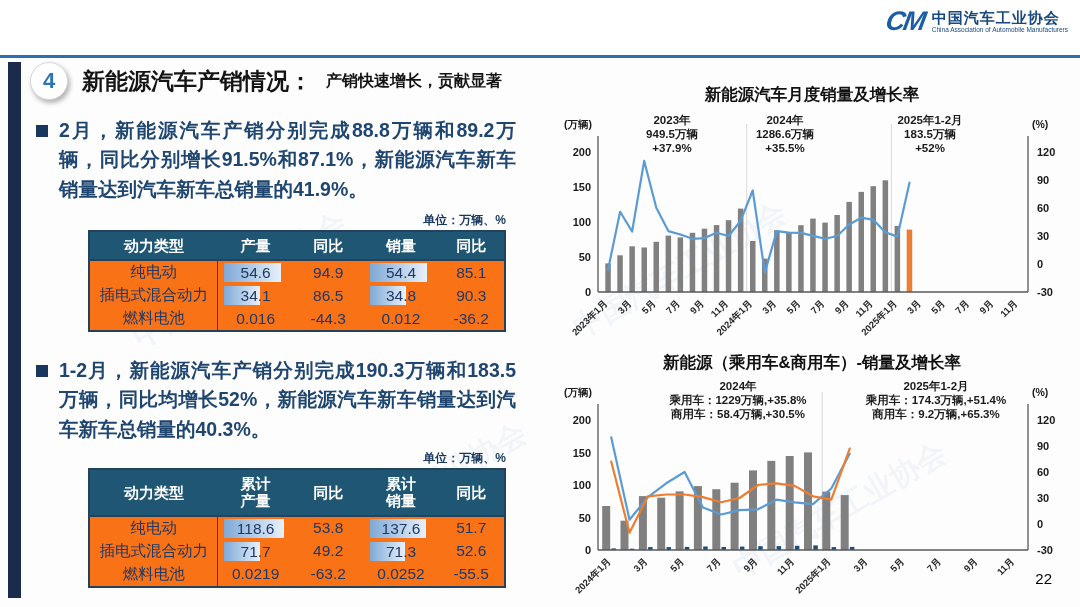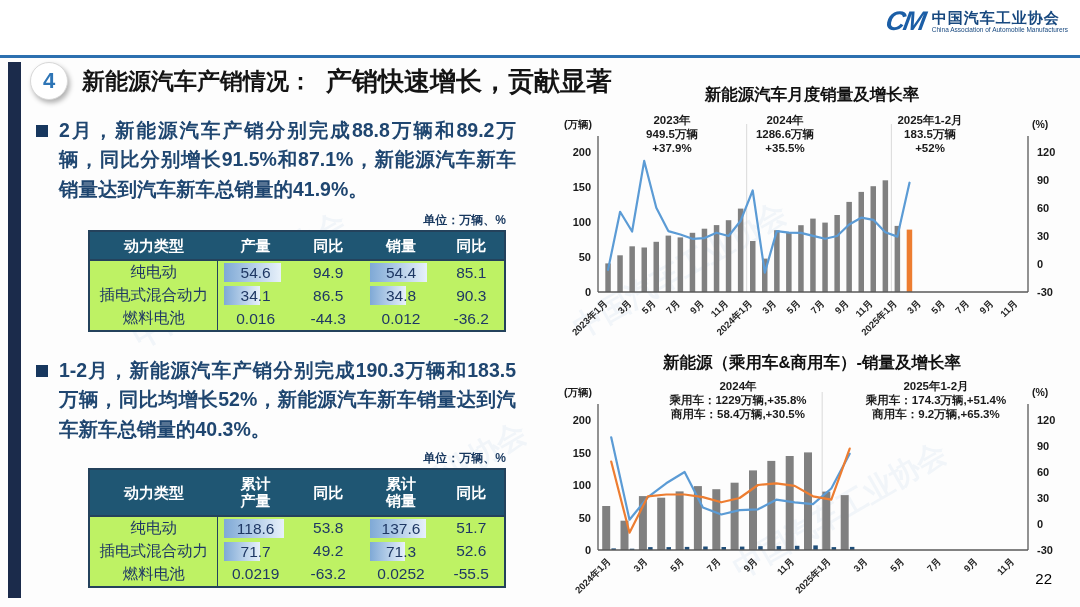--- a/index.html
+++ b/index.html
@@ -19,39 +19,39 @@
 
   
   .edge-strip{position:absolute;left:8px;top:62px;width:13px;height:536px;background:#1B2B4B;}
 
   
   .section{position:absolute;left:30px;top:62px;display:flex;align-items:center;gap:14px;}
   .badge{width:36px;height:36px;border-radius:50%;background:#fff;border:1px solid #d8d8d8;
          box-shadow:2px 3px 5px rgba(0,0,0,.3);display:flex;align-items:center;justify-content:center;
          font-size:22px;font-weight:bold;color:#2E75B6;}
   .section-title{font-size:23px;font-weight:bold;color:#141414;}
-  .section-subtitle{font-size:26px;font-weight:bold;color:#141414;}
+  .section-subtitle{font-size:16px;font-weight:bold;color:#141414;}
 
   
   .bullet{position:absolute;left:36px;width:480px;display:flex;gap:11px;font-weight:bold;}
   .bullet-square{flex:none;width:12px;height:12px;background:#17375E;margin-top:9px;}
   .bullet p{margin:0;font-size:19.5px;line-height:1.5;color:#1F4670;text-align:justify;}
   .bullet-1{top:116px;}
   .bullet-2{top:356px;}
 
   
   .unit-label{position:absolute;left:88px;width:418px;text-align:right;font-size:12px;font-weight:bold;color:#17375E;}
   .unit-1{top:212px;}
   .unit-2{top:450px;}
 
   
   .tablebox{position:absolute;left:88px;width:418px;}
   .table-1{top:230px;}
   .table-2{top:468px;}
-  table.datatable{width:100%;border-collapse:collapse;border:2px solid #24425C;background:#bef264;}
+  table.datatable{width:100%;border-collapse:collapse;border:2px solid #24425C;background:#f97316;}
   table.datatable th{background:#1F5673;color:#fff;font-size:15px;font-weight:bold;padding:5px 2px;line-height:1.15;}
   table.datatable td{font-size:15.5px;color:#1F3864;text-align:center;padding:1px 2px;white-space:nowrap;}
   table.datatable thead th{border-bottom:2px solid #24425C;}
   table.datatable td:first-child{border-right:1.5px solid #24425C;}
   .dbwrap{position:relative;height:21px;line-height:21px;margin:0 4px;}
   .dbar{position:absolute;left:0;top:1px;bottom:1px;background:linear-gradient(to right,#7FA9D6,#E8F1FA);}
   .dbwrap span{position:relative;z-index:1;}
 
   
   .chartbox{position:absolute;left:548px;width:528px;}

